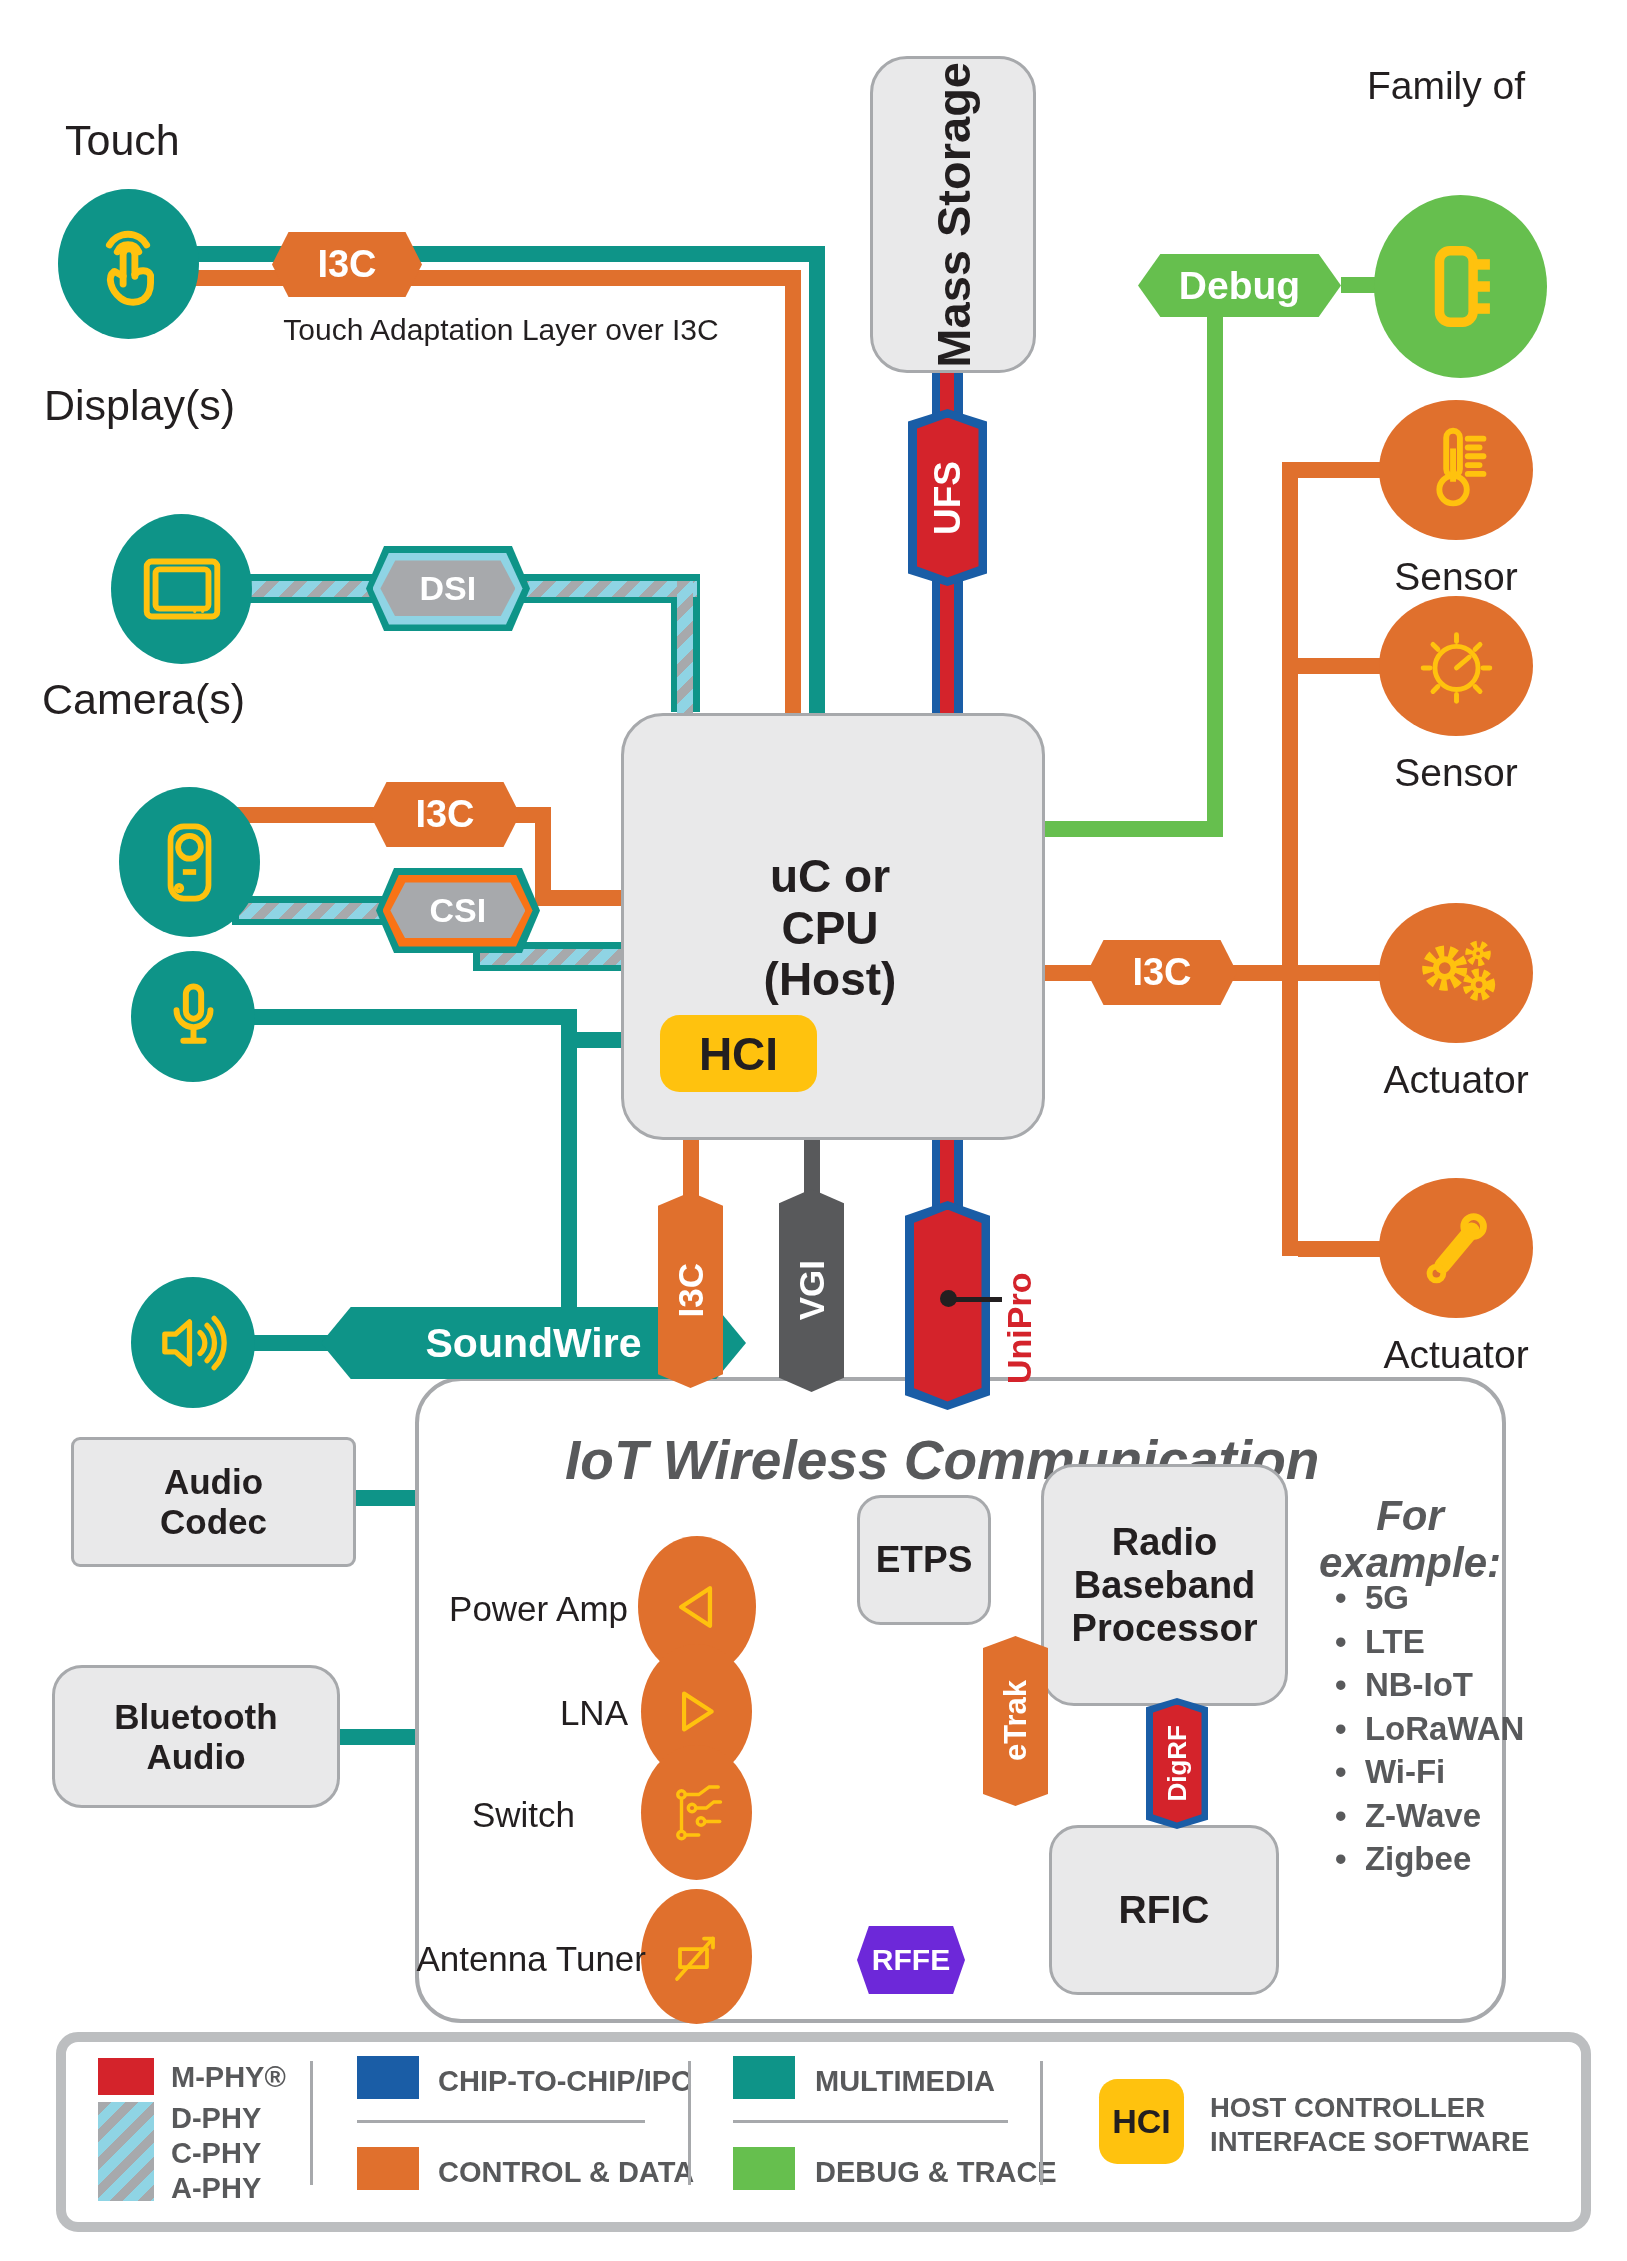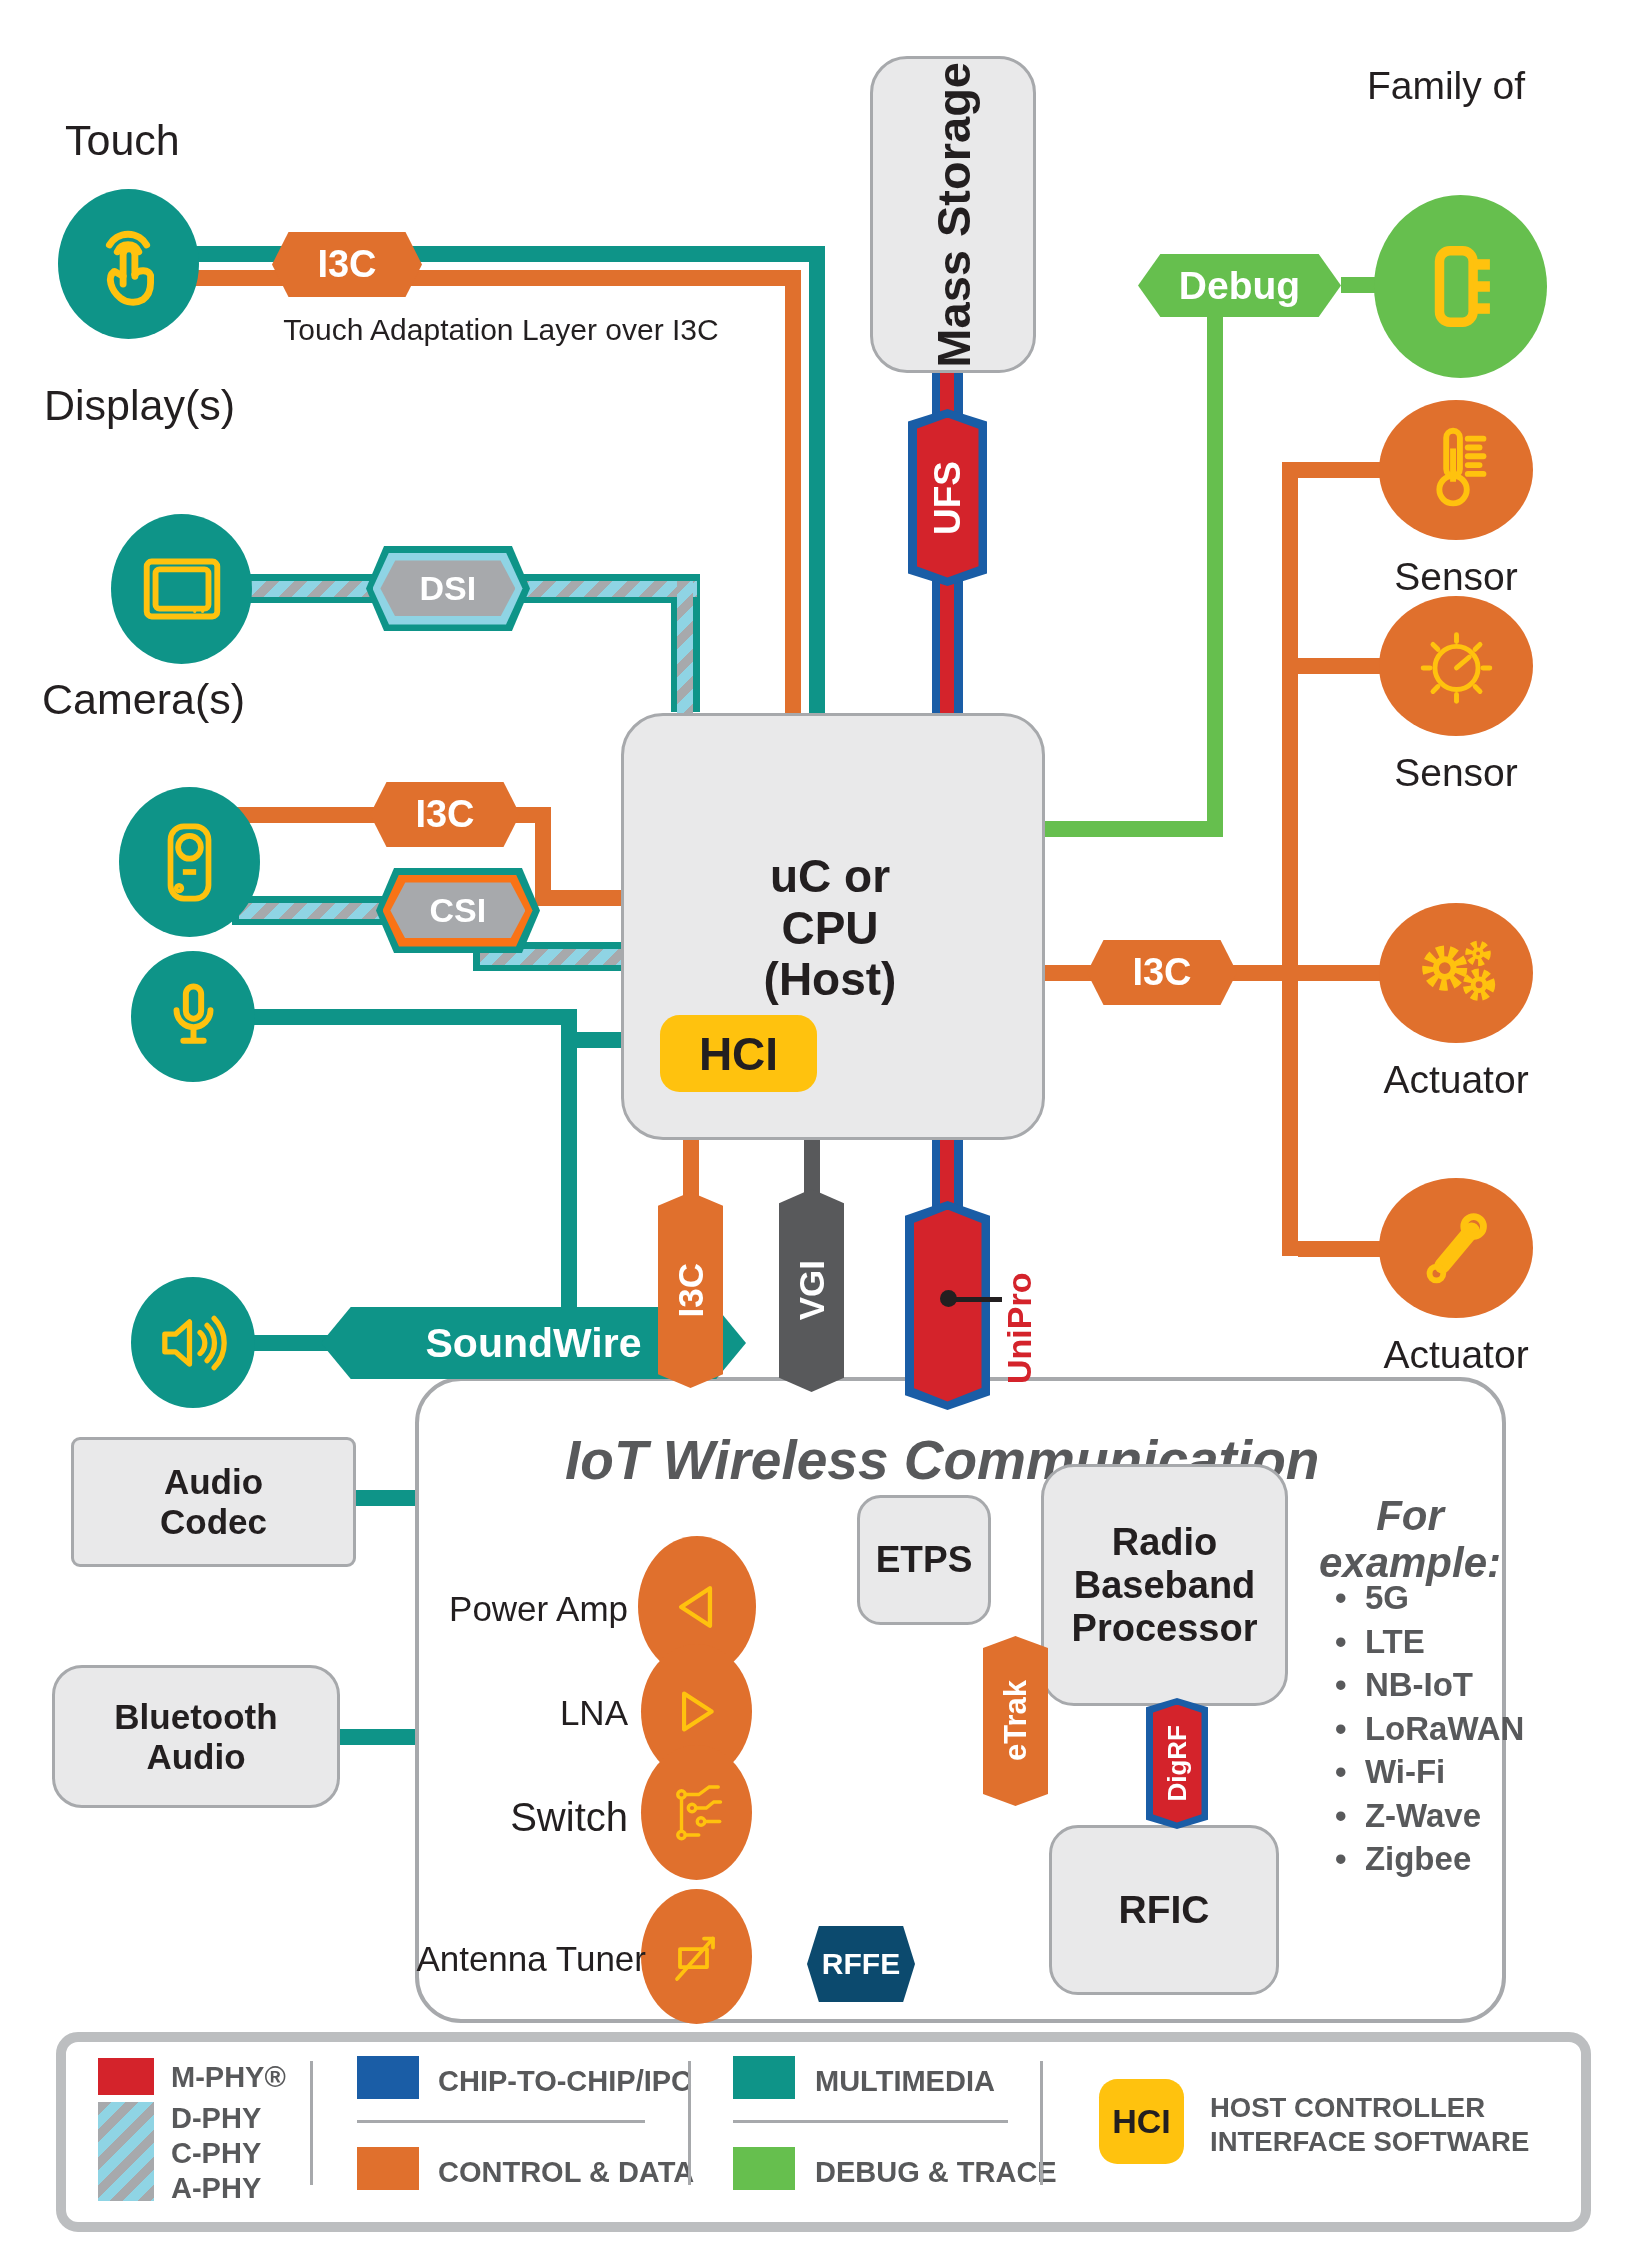--- a/index.html
+++ b/index.html
@@ -184,21 +184,21 @@
   <div class="vhex" style="left:983px;top:1636px;width:65px;height:170px;background:#E0702D;">
     <span class="vtext b white" style="font-size:31px;">eTrak</span>
   </div>
 
   <div class="vhex" style="left:1146px;top:1698px;width:62px;height:131px;background:#1A5DA6;">
     <div class="inset vhex" style="left:6.5px;top:6.5px;width:49px;height:118px;background:#D4232B;">
       <span class="vtext b white" style="font-size:26px;">DigRF</span>
     </div>
   </div>
 
-  <div class="hex" style="left:807px;top:1926px;width:108px;height:76px;background:#0c4a6e;">
+  <div class="hex" style="left:857px;top:1926px;width:108px;height:68px;background:#6d28d9;">
     <span class="b white" style="font-size:30px;">RFFE</span>
   </div>
 
   <div class="circle" style="left:58px;top:189px;width:141px;height:150px;background:#0E9488;">
     <svg width="98" height="105" viewBox="0 0 100 100" fill="none" stroke="#FFC20E" stroke-width="7" stroke-linecap="round" stroke-linejoin="round">
       <path d="M30 30 a 22 22 0 0 1 38 0"></path>
       <path d="M38 37 a 12 12 0 0 1 22 0"></path>
       <path d="M44 70 V40 a 6 6 0 0 1 12 0 v 22"></path>
       <path d="M44 62 l-9 -5 c-8 6 -3 20 6 27 c6 5 16 6 23 2 c6 -4 8 -10 8 -17 v-8 c-2 -6 -12 -6 -16 -1"></path>
     </svg>
@@ -329,21 +329,21 @@
     <div>Family of</div>
   </div>
 
   <div class="lbl" style="left:1358px;top:555px;width:196px;text-align:center;font-size:39px;">Sensor</div>
   <div class="lbl" style="left:1358px;top:751px;width:196px;text-align:center;font-size:39px;">Sensor</div>
   <div class="lbl" style="left:1358px;top:1058px;width:196px;text-align:center;font-size:39px;">Actuator</div>
   <div class="lbl" style="left:1358px;top:1333px;width:196px;text-align:center;font-size:39px;">Actuator</div>
 
   <div class="lbl" style="left:419px;top:1589px;width:209px;text-align:right;font-size:35px;">Power Amp</div>
   <div class="lbl" style="left:419px;top:1693px;width:209px;text-align:right;font-size:35px;">LNA</div>
-  <div class="lbl" style="left:419px;top:1795px;width:209px;text-align:right;font-size:40px;">Switch</div>
+  <div class="lbl" style="left:419px;top:1795px;width:209px;text-align:center;font-size:35px;">Switch</div>
   <div class="lbl" style="left:404px;top:1939px;width:242px;text-align:right;font-size:35px;">Antenna Tuner</div>
 
   <div class="lbl b" style="left:1302px;top:1492px;width:216px;text-align:center;font-size:42px;font-style:italic;color:#58595B;">For example:</div>
   <div class="lbl" style="left:1335px;top:1576px;width:209px;font-size:33px;font-weight:bold;color:#58595B;line-height:1.32;">
     <div>•&nbsp;&nbsp;<span>5G</span></div>
     <div>•&nbsp;&nbsp;<span>LTE</span></div>
     <div>•&nbsp;&nbsp;<span>NB-IoT</span></div>
     <div>•&nbsp;&nbsp;<span>LoRaWAN</span></div>
     <div>•&nbsp;&nbsp;<span>Wi-Fi</span></div>
     <div>•&nbsp;&nbsp;<span>Z-Wave</span></div>

